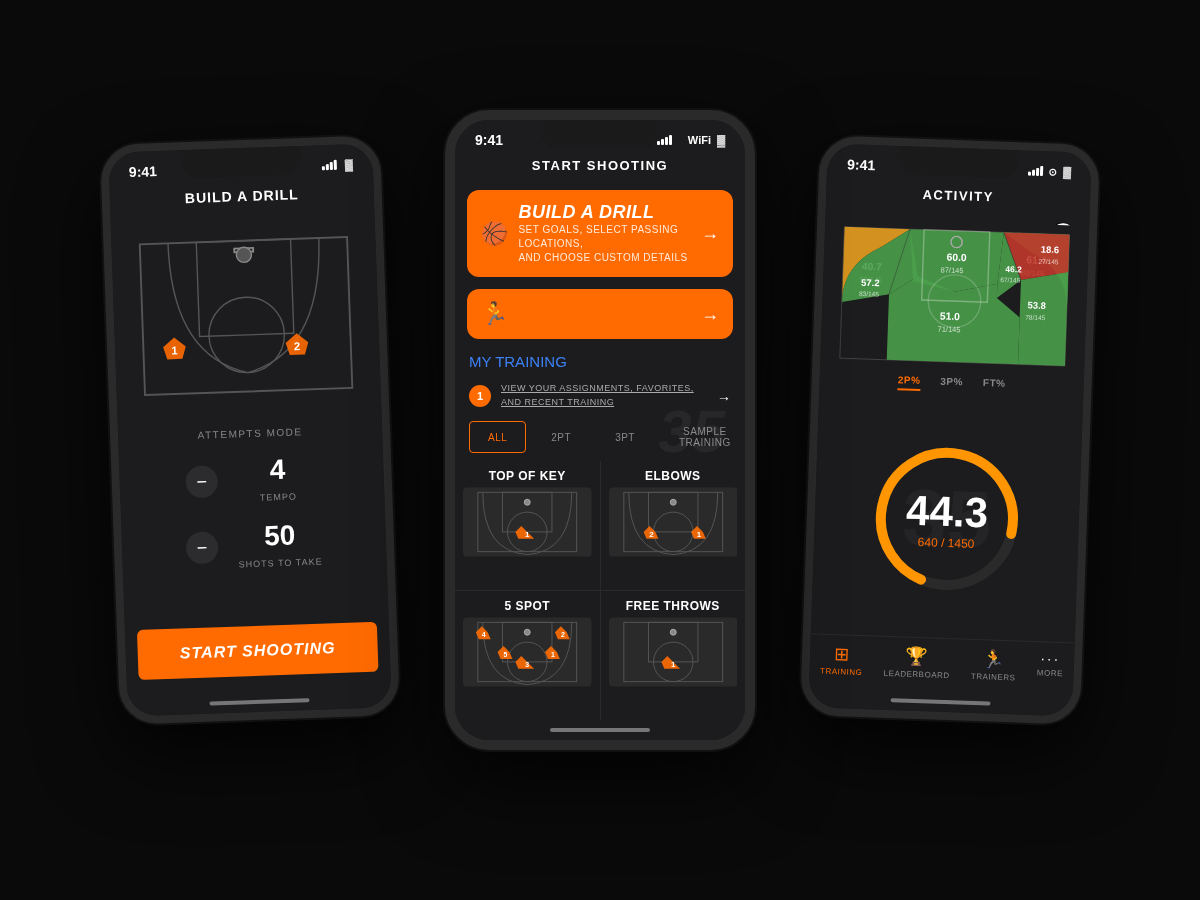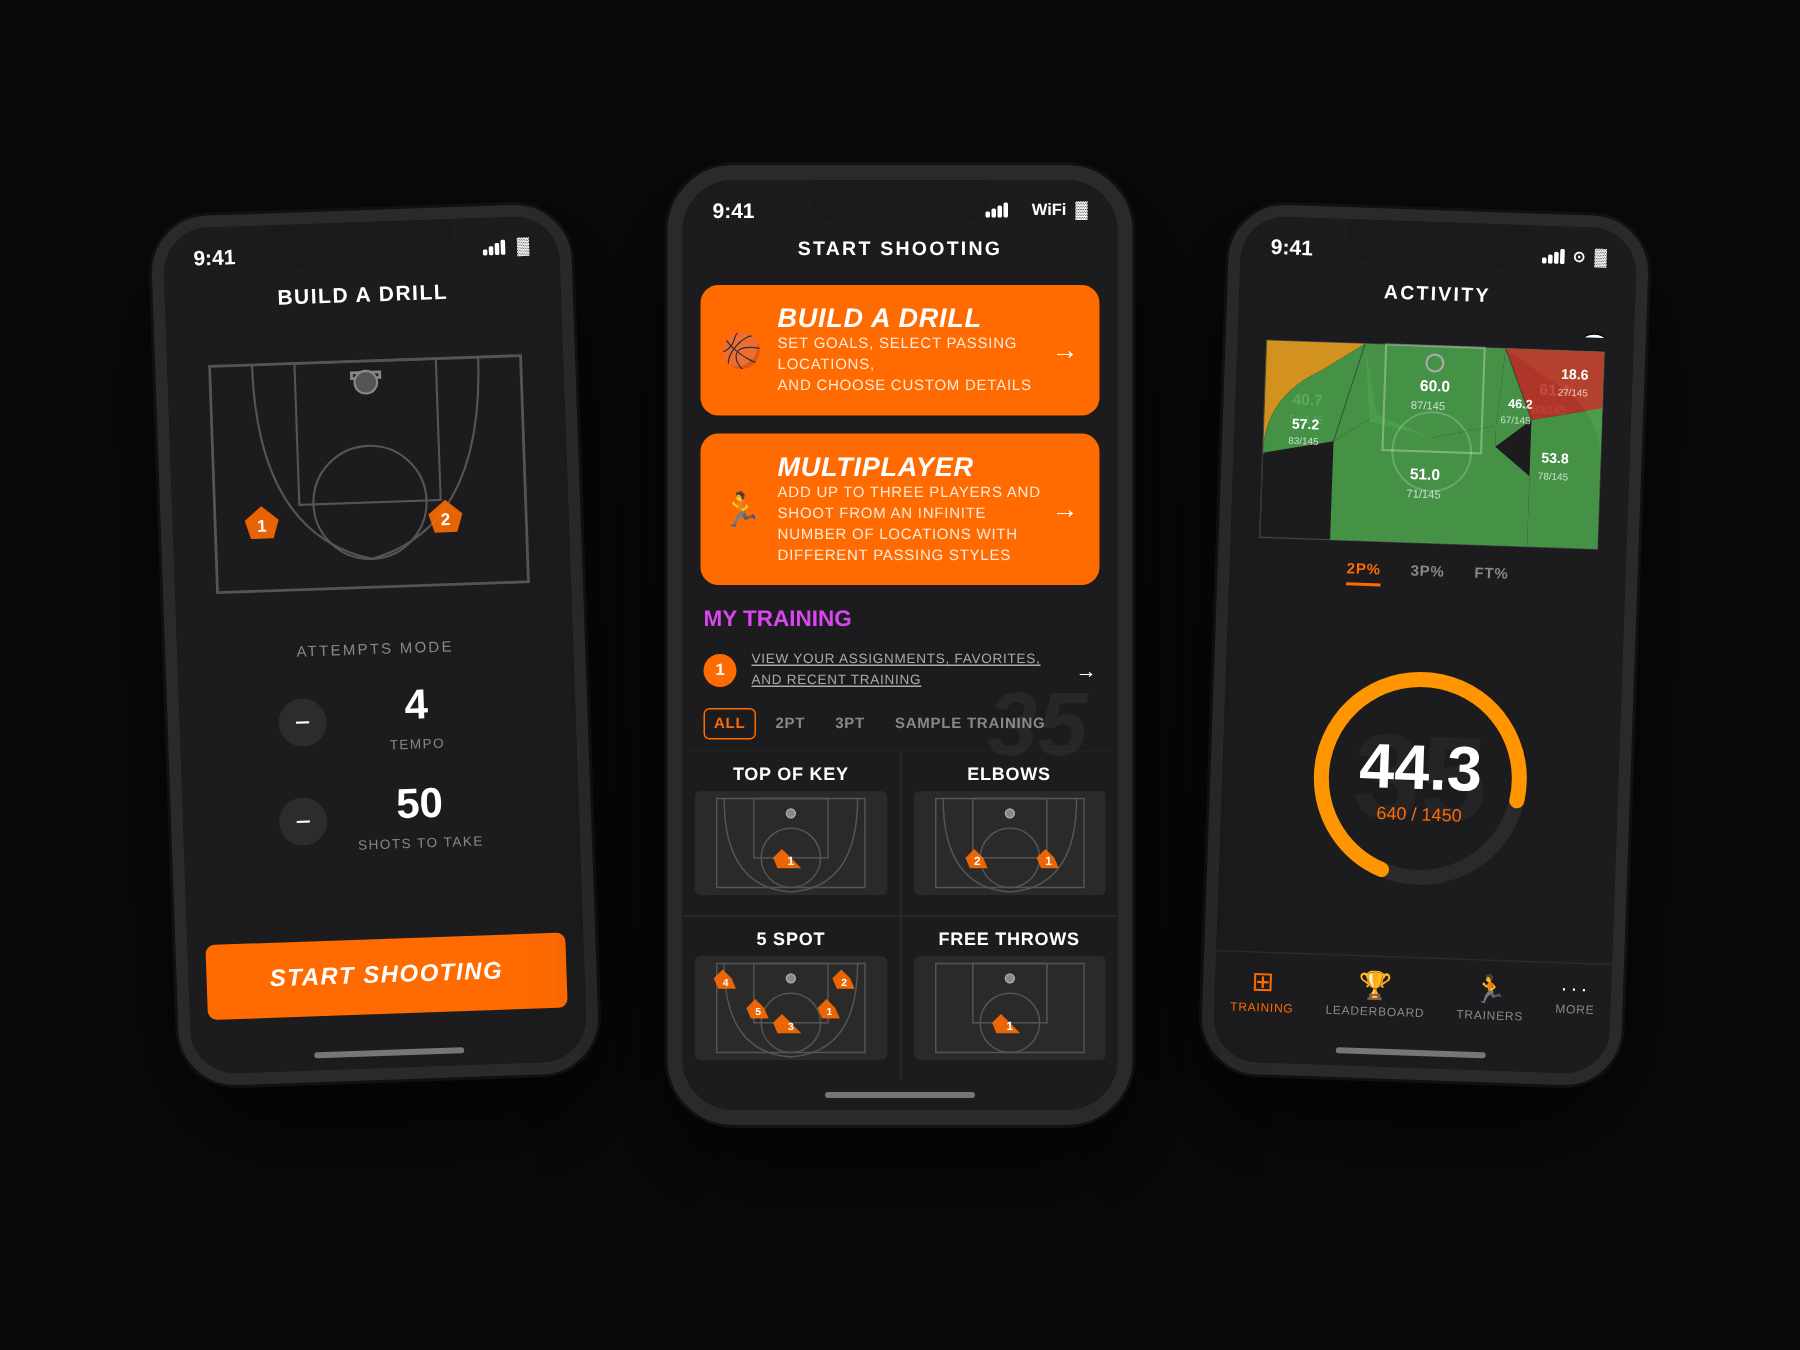--- a/index.html
+++ b/index.html
@@ -264,23 +264,23 @@
     }
 
     .orange-card-arrow {
       position: absolute;
       right: 14px;
       color: white;
       font-size: 18px;
     }
 
     .section-title-center {
-      color: #d946ef;
+      color: #3b82f6;
       font-size: 15px;
-      font-weight: 700;
+      font-weight: 400;
       padding: 8px 14px 4px;
       flex-shrink: 0;
     }
 
     .my-training-row {
       display: flex;
       align-items: center;
       gap: 10px;
       padding: 8px 14px 8px;
       flex-shrink: 0;
@@ -315,24 +315,24 @@
     }
 
     .filter-row {
       display: flex;
       gap: 6px;
       padding: 4px 14px 8px;
       flex-shrink: 0;
     }
 
     .filter-btn {
-      padding: 4px 6px;
+      padding: 4px 18px;
       border-radius: 4px;
       font-size: 10px;
-      font-weight: 700;
+      font-weight: 400;
       letter-spacing: 0.5px;
       cursor: pointer;
       border: none;
     }
 
     .filter-btn.active {
       background: transparent;
       color: #ff6b00;
       border: 1.5px solid #ff6b00;
     }
@@ -627,24 +627,20 @@
         <span class="orange-card-icon">🏀</span>
         <div>
           <div class="orange-card-title">BUILD A DRILL</div>
           <div class="orange-card-sub">SET GOALS, SELECT PASSING LOCATIONS,<br>AND CHOOSE CUSTOM DETAILS</div>
         </div>
         <span class="orange-card-arrow">→</span>
       </div>
 
       <div class="orange-card">
         <span class="orange-card-icon">🏃</span>
-        <div>
-          <div class="orange-card-title">MULTIPLAYER</div>
-          <div class="orange-card-sub">ADD UP TO THREE PLAYERS AND SHOOT FROM AN INFINITE<br>NUMBER OF LOCATIONS WITH DIFFERENT PASSING STYLES</div>
-        </div>
         <span class="orange-card-arrow">→</span>
       </div>
 
       <div class="section-title-center">MY TRAINING</div>
       <div class="my-training-row">
         <div class="training-badge">1</div>
         <div class="training-text">VIEW YOUR ASSIGNMENTS, FAVORITES,<br>AND RECENT TRAINING</div>
         <span class="training-arrow">→</span>
       </div>
 

